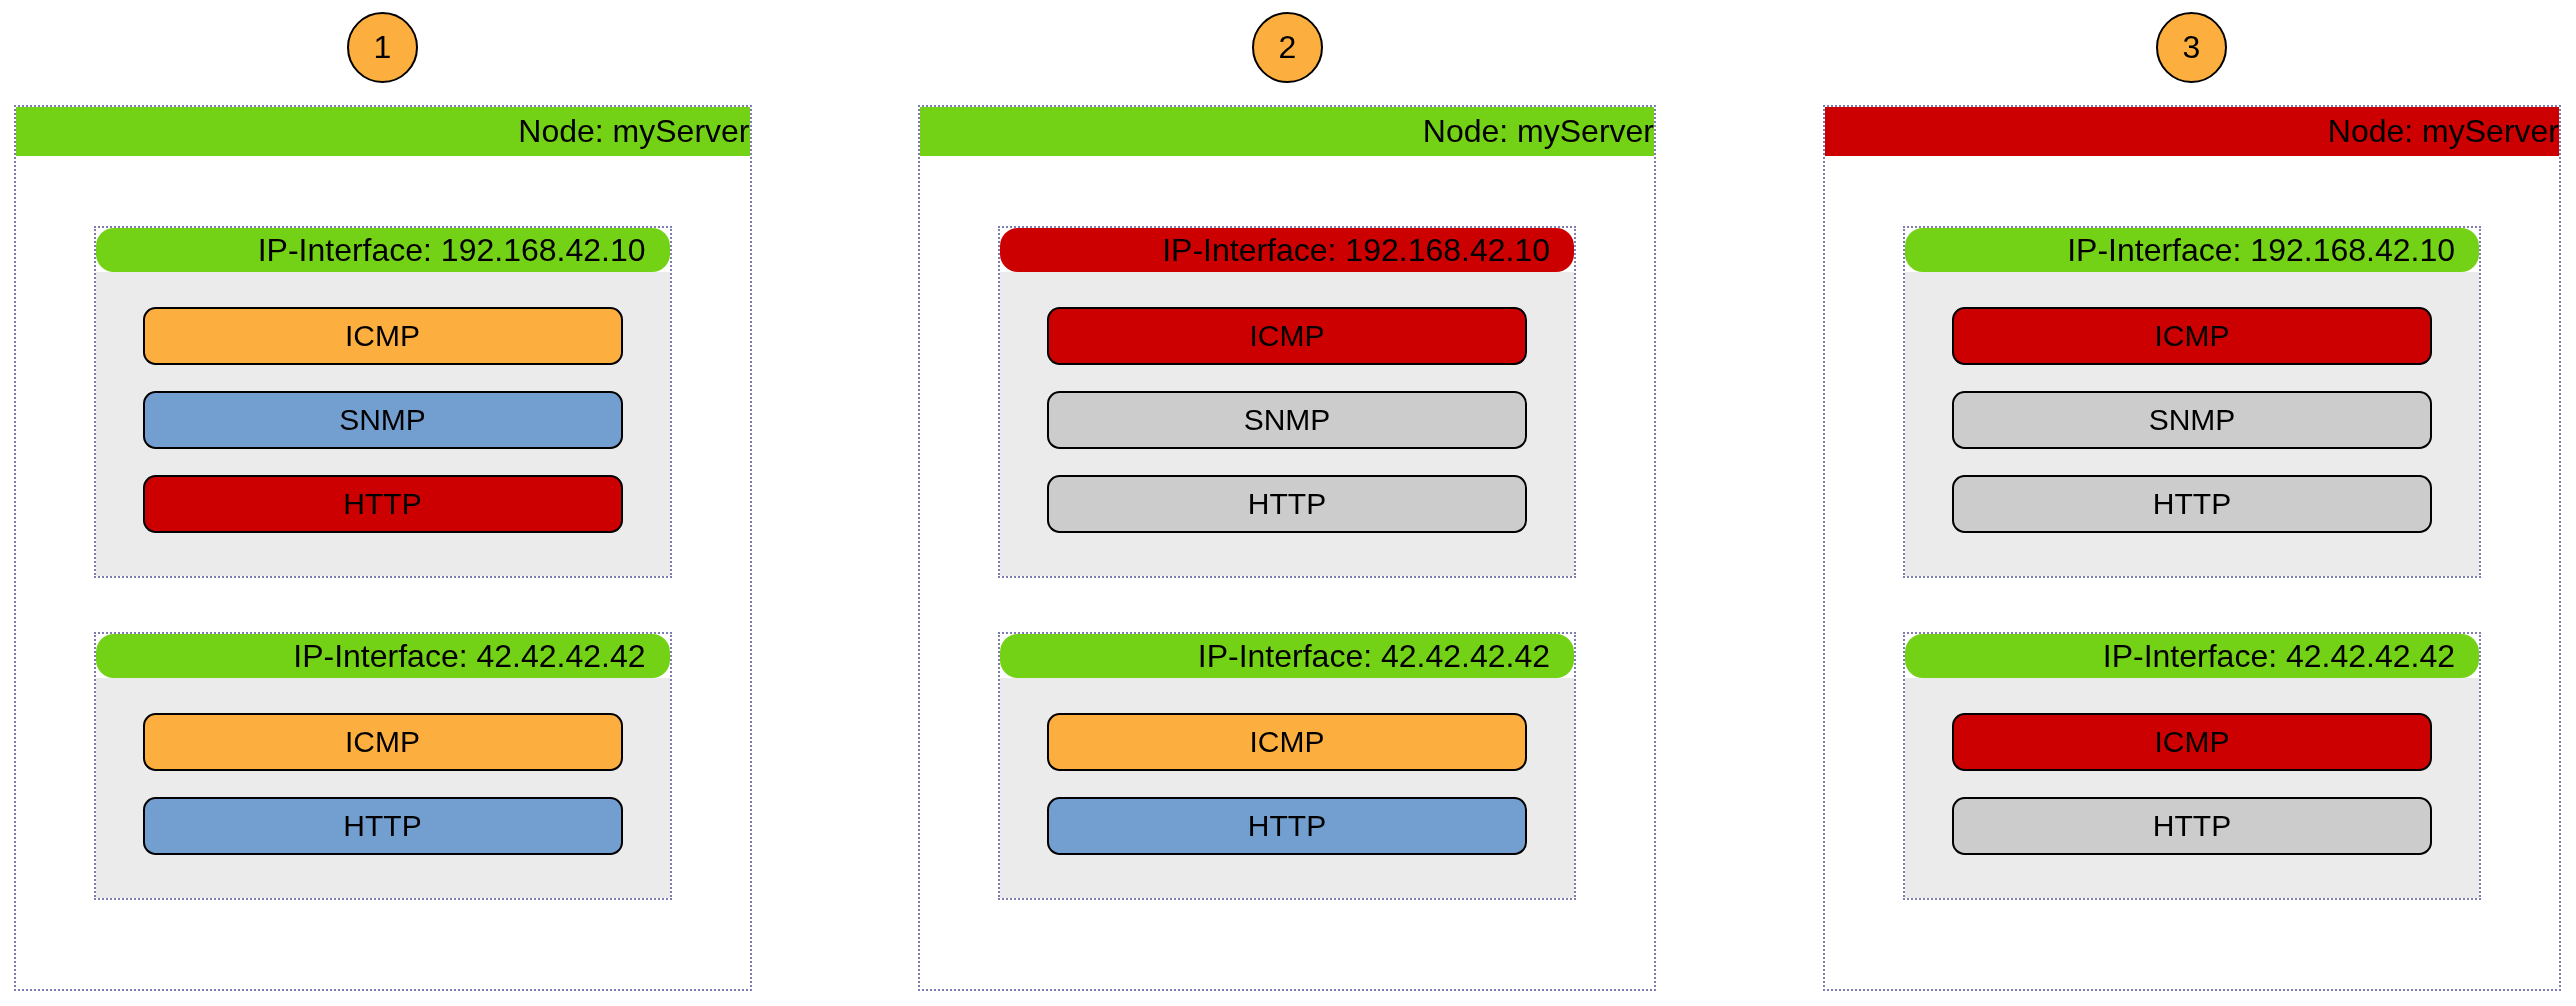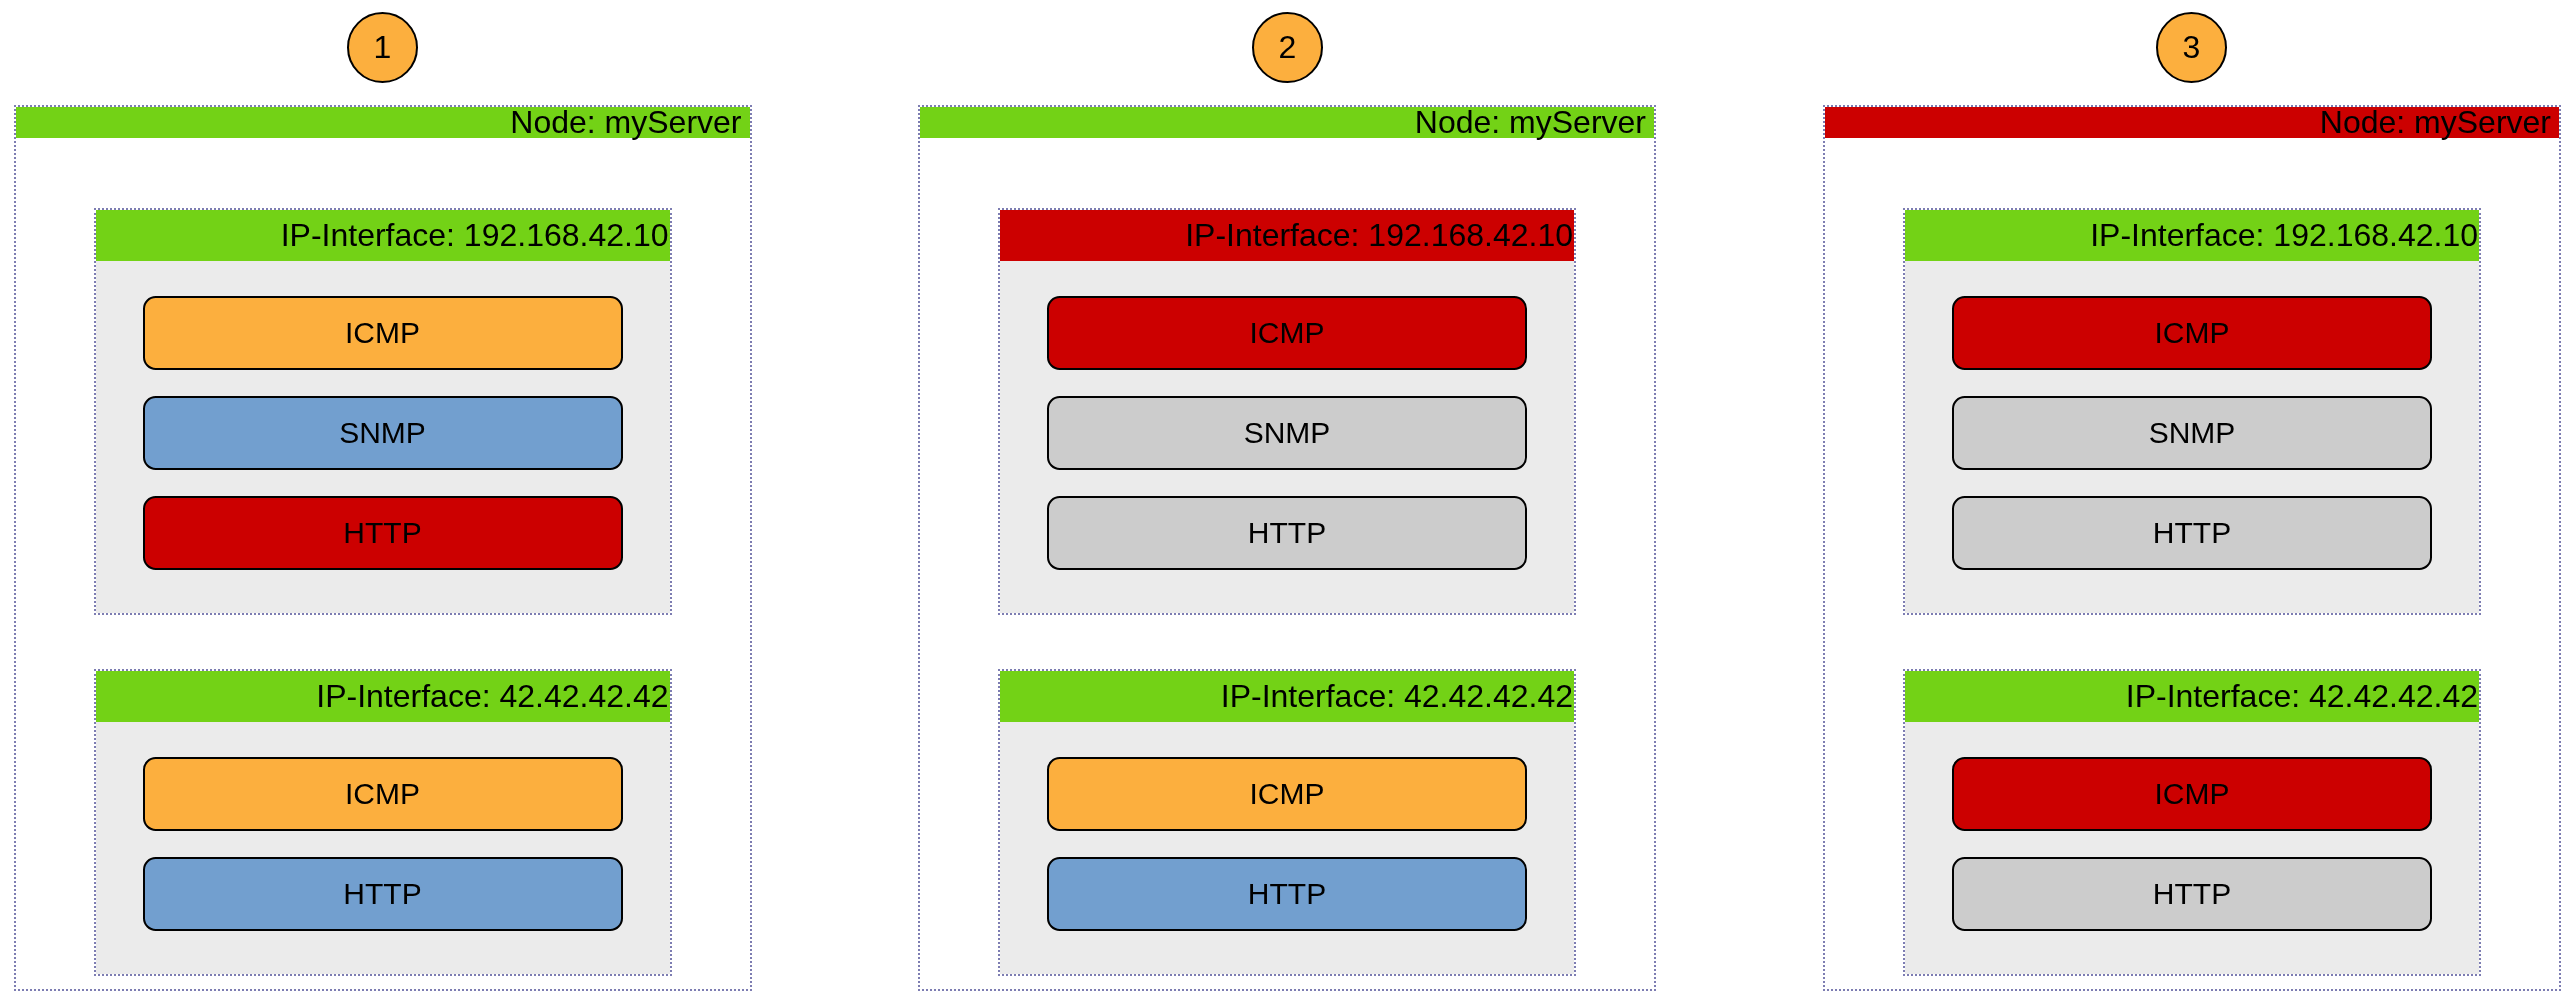--- a/index.html
+++ b/index.html
@@ -18,44 +18,44 @@
     display:flex;align-items:center;justify-content:center;
     font-size:32px;
   }
   .panel{
     position:absolute;top:105px;width:738px;height:886px;
     box-sizing:border-box;
     border:2.4px dotted #7d7db2;
     background:#ffffff;
   }
   .node-bar{
-    height:31px;
+    height:49px;
     display:flex;align-items:center;justify-content:flex-end;
-    padding-right:8px;
     font-size:32px;
     white-space:nowrap;
   }
   .panel-content{padding:70px 78px 0 78px;}
   .iface{
     border:2.4px dotted #7d7db2;
     margin-bottom:54px;
   }
   .iface-header{
-    height:51px;
+    height:44px;
     display:flex;align-items:center;justify-content:flex-end;
-    padding-right:1px;
+    padding-right:24px;
     font-size:32px;
     white-space:nowrap;
+    border-radius:18px;
   }
   .iface-body{
     background:#ebebeb;
     padding:35px 47px 43px 47px;
   }
   .proto{
-    height:74px;
+    height:58px;
     box-sizing:border-box;
     border:2.4px solid #000;
     border-radius:12.7px;
     margin-bottom:26px;
     display:flex;align-items:center;justify-content:center;
     font-size:30px;
   }
   .proto:last-child{margin-bottom:0;text-align:right;}
 </style>
 </head>

